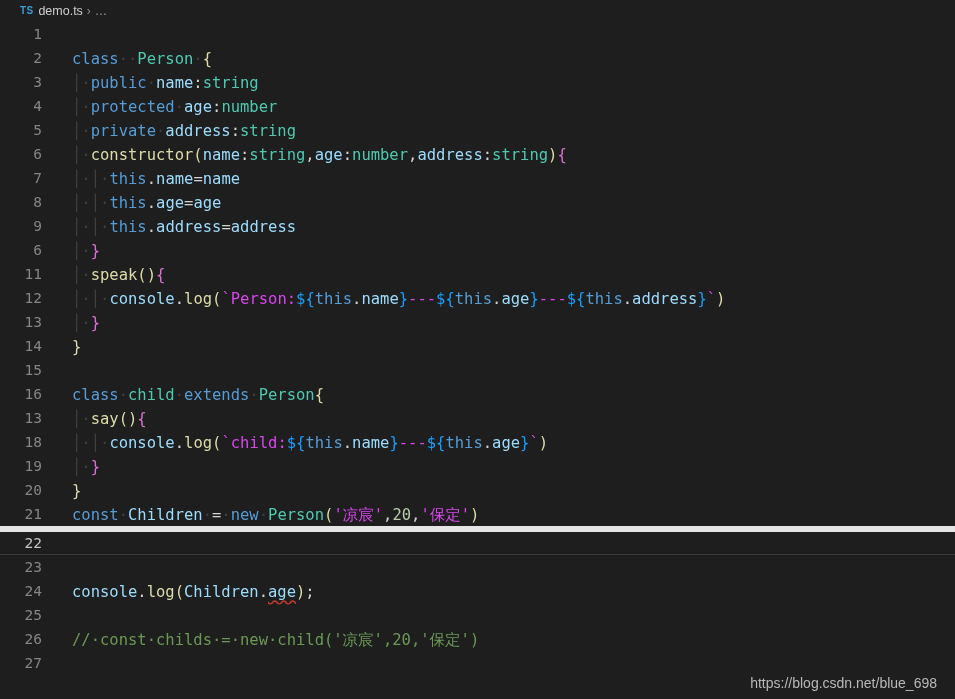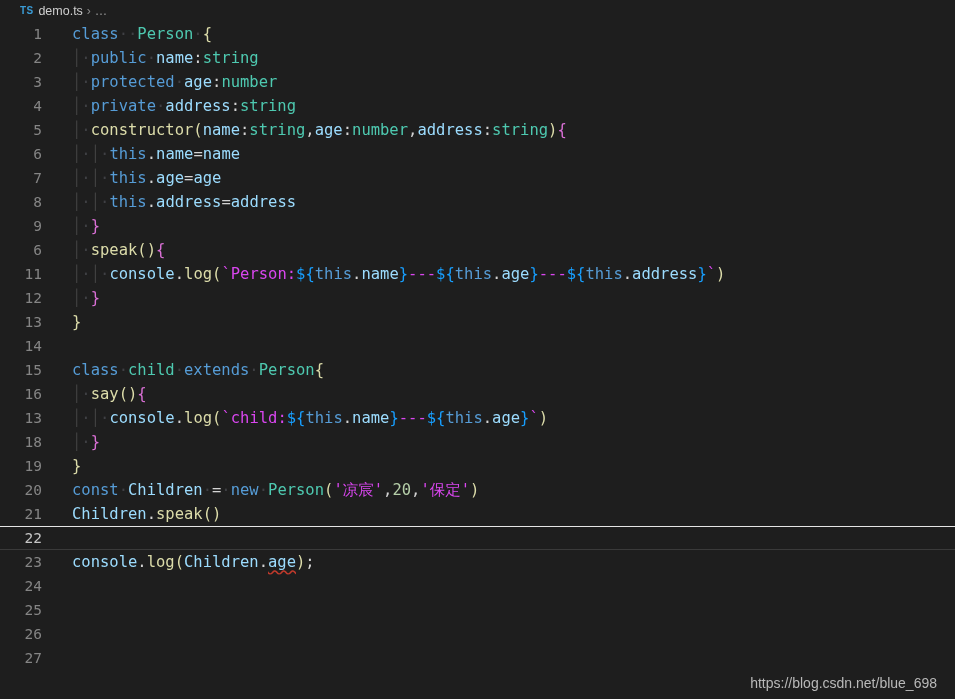--- a/index.html
+++ b/index.html
@@ -55,37 +55,37 @@
   }
   .code-line {
     position: relative;
     height: 24px;
     line-height: 24px;
     display: flex;
     white-space: pre;
     font-size: 15.5px;
   }
   .code-line.current {
-    border-top: 1px solid #e5e5e5;
+    border-top: 6px solid #e5e5e5;
     border-bottom: 1px solid #3a3a3a;
     height: 22px;
     line-height: 22px;
   }
   .gutter {
     width: 52px;
     min-width: 52px;
     text-align: right;
     padding-right: 10px;
     box-sizing: border-box;
     color: #858585;
     font-size: 14.5px;
     user-select: none;
   }
   .code-line.current .gutter { color: #c6c6c6; }
-  .content { position: relative; padding-left: 20px; }
+  .content { position: relative; padding-left: 20px; margin-top: 25px; }
 
   
   .kw   { color: #569cd6; }  
   .typ  { color: #4ec9b0; }  
   .var  { color: #9cdcfe; }  
   .fn   { color: #dcdcaa; }  
   .str  { color: #d946ef; }  
   .num  { color: #b5cea8; }  
   .com  { color: #6a9955; }  
   .pun  { color: #d4d4d4; }  
@@ -220,39 +220,39 @@
     <span class="content"><span class="br-y">}</span></span>
   </div>
 
   <div class="code-line">
     <span class="gutter">20</span>
     <span class="content"><span class="kw">const</span><span class="ws">·</span><span class="var">Children</span><span class="ws">·</span><span class="pun">=</span><span class="ws">·</span><span class="kw">new</span><span class="ws">·</span><span class="typ">Person</span><span class="br-y">(</span><span class="str">'凉宸'</span><span class="pun">,</span><span class="num">20</span><span class="pun">,</span><span class="str">'保定'</span><span class="br-y">)</span></span>
   </div>
 
   <div class="code-line">
     <span class="gutter">21</span>
-    <span class="content"><span class="var">Children</span><span class="pun">.</span><span class="fn">speak</span><span class="br-y">()</span></span>
   </div>
 
   <div class="code-line current">
     <span class="gutter">22</span>
   </div>
 
   <div class="code-line">
     <span class="gutter">23</span>
     <span class="content"><span class="var">console</span><span class="pun">.</span><span class="fn">log</span><span class="br-y">(</span><span class="var">Children</span><span class="pun">.</span><span class="var squig">age</span><span class="br-y">)</span><span class="pun">;</span></span>
   </div>
 
   <div class="code-line">
     <span class="gutter">24</span>
     <span class="content"></span>
   </div>
 
   <div class="code-line">
     <span class="gutter">25</span>
+    <span class="content"><span class="com">//·const·childs·=·new·child('凉宸',20,'保定')</span></span>
   </div>
 
   <div class="code-line">
     <span class="gutter">26</span>
   </div>
 
   <div class="code-line">
     <span class="gutter">27</span>
     <span class="content"></span>
   </div>

